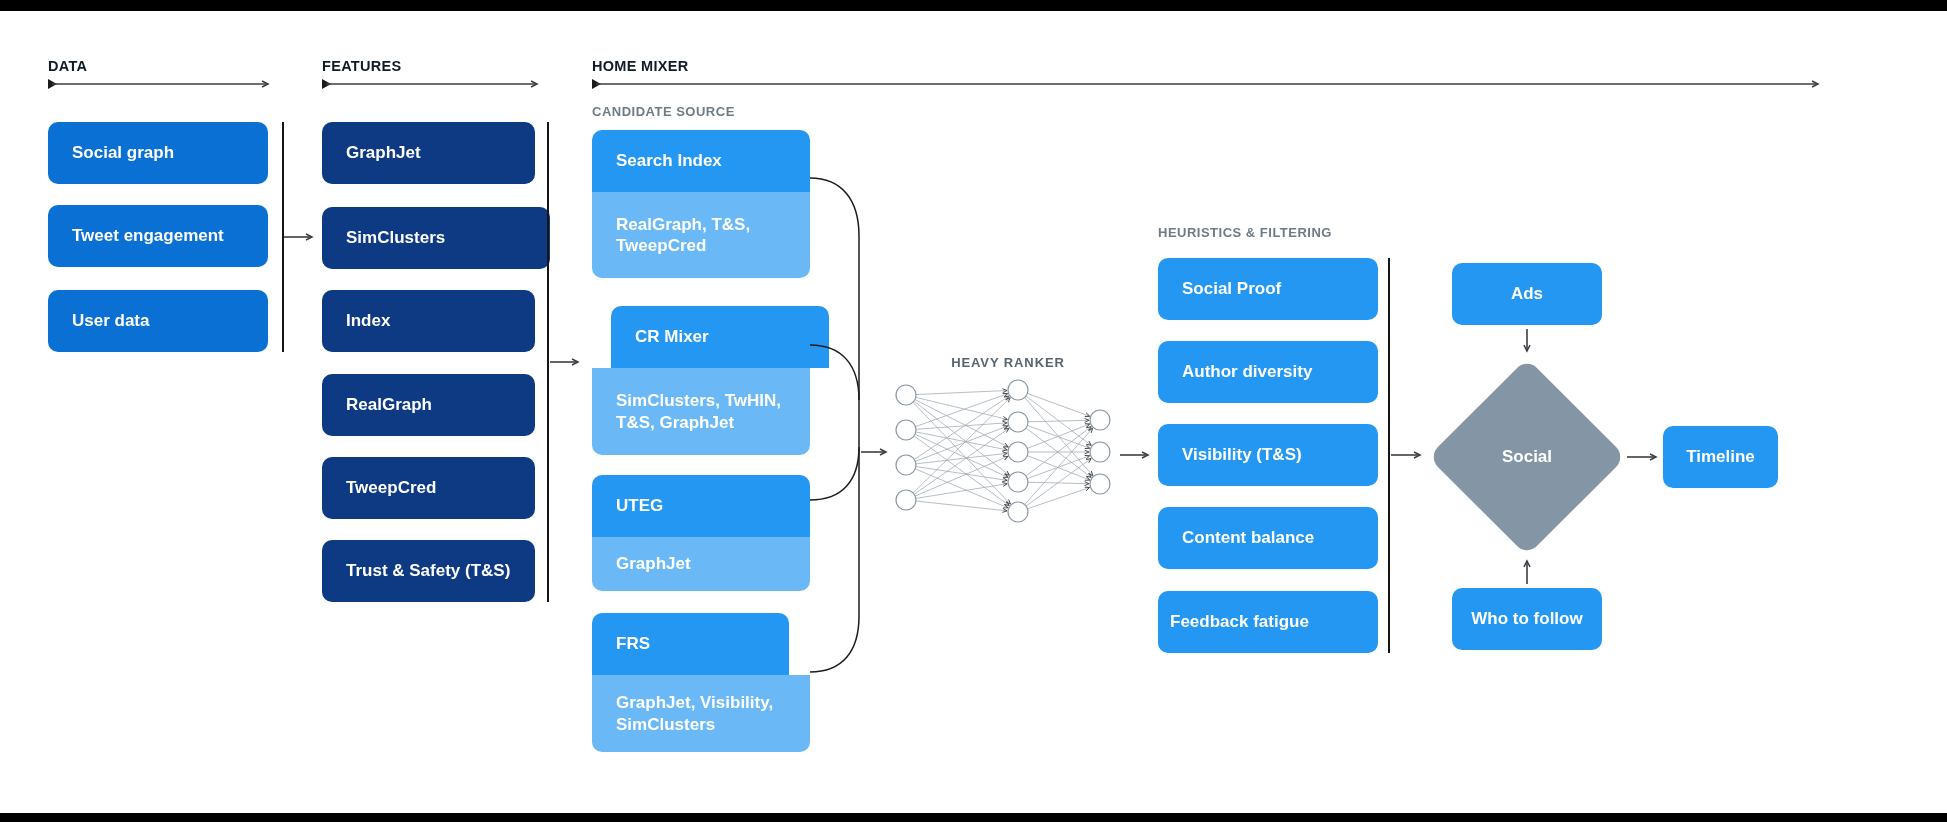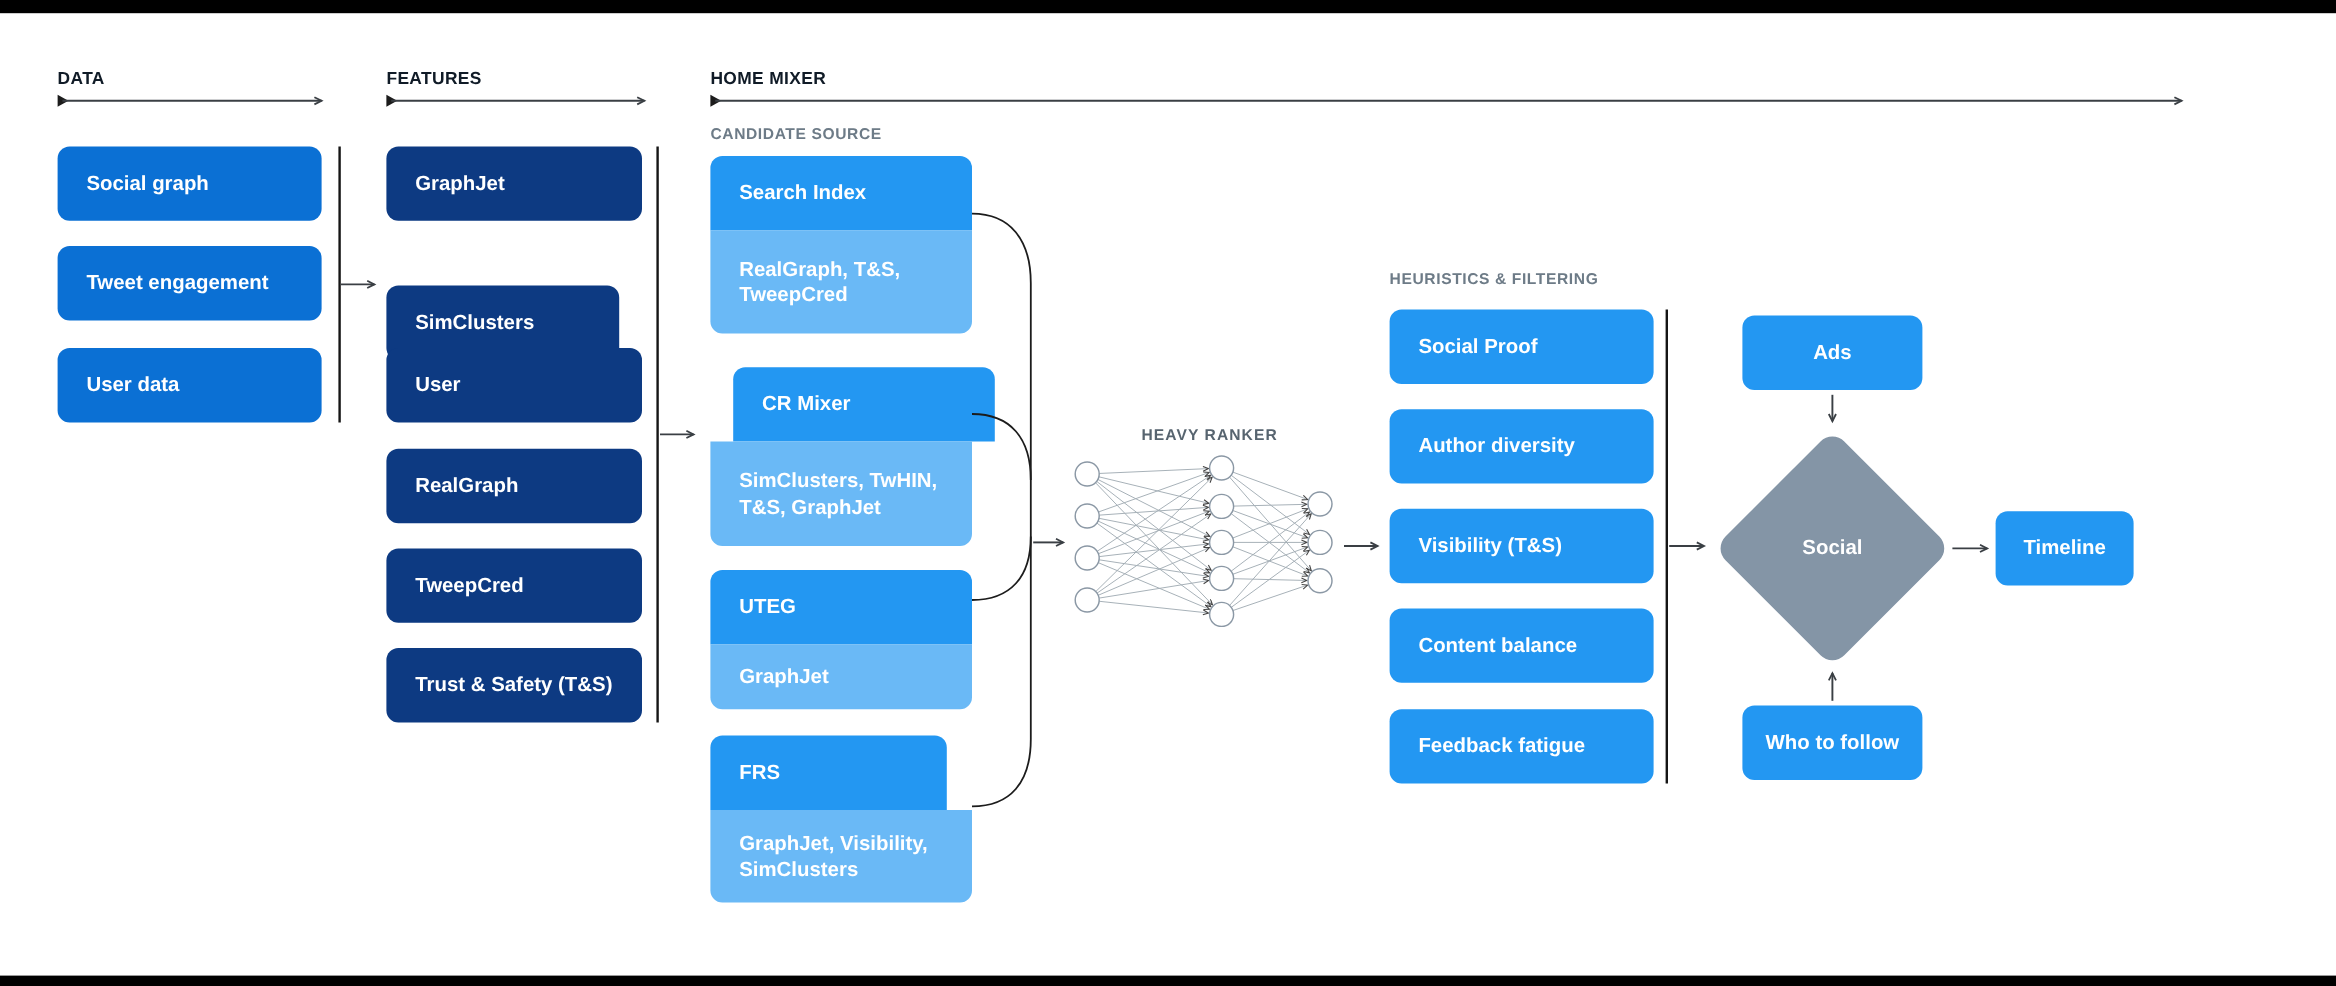--- a/index.html
+++ b/index.html
@@ -35,22 +35,22 @@
 
   <div class="col-header" style="left:48px;top:58px;">DATA</div>
   <div class="col-header" style="left:322px;top:58px;">FEATURES</div>
   <div class="col-header" style="left:592px;top:58px;">HOME MIXER</div>
 
   <div class="box data-box" style="left:48px;top:122px;width:220px;height:62px;">Social graph</div>
   <div class="box data-box" style="left:48px;top:205px;width:220px;height:62px;">Tweet engagement</div>
   <div class="box data-box" style="left:48px;top:290px;width:220px;height:62px;">User data</div>
 
   <div class="box feature-box" style="left:322px;top:122px;width:213px;height:62px;">GraphJet</div>
-  <div class="box feature-box" style="left:322px;top:207px;width:194px;height:62px;margin-top:31px;">SimClusters</div>
-  <div class="box feature-box" style="left:322px;top:290px;width:213px;height:62px;">User</div>
+  <div class="box feature-box" style="left:322px;top:207px;width:228px;height:62px;">SimClusters</div>
+  <div class="box feature-box" style="left:322px;top:290px;width:213px;height:62px;">Index</div>
   <div class="box feature-box" style="left:322px;top:374px;width:213px;height:62px;">RealGraph</div>
   <div class="box feature-box" style="left:322px;top:457px;width:213px;height:62px;">TweepCred</div>
   <div class="box feature-box" style="left:322px;top:540px;width:213px;height:62px;">Trust &amp; Safety (T&amp;S)</div>
 
   <div class="sub-label" style="left:592px;top:104px;">CANDIDATE SOURCE</div>
 
   <div class="box src-head" style="left:592px;top:130px;width:218px;height:62px;">Search Index</div>
   <div class="box src-sub" style="left:592px;top:192px;width:218px;height:86px;">RealGraph, T&amp;S, TweepCred</div>
 
   <div class="box src-head" style="left:592px;top:306px;width:218px;height:62px;margin-left:19px;">CR Mixer</div>
@@ -62,21 +62,21 @@
   <div class="box src-head" style="left:592px;top:613px;width:197px;height:62px;">FRS</div>
   <div class="box src-sub" style="left:592px;top:675px;width:218px;height:77px;">GraphJet, Visibility, SimClusters</div>
 
   <div class="ranker-label" style="left:928px;top:355px;width:160px;">HEAVY RANKER</div>
 
   <div class="sub-label" style="left:1158px;top:225px;">HEURISTICS &amp; FILTERING</div>
   <div class="box h-box" style="left:1158px;top:258px;width:220px;height:62px;">Social Proof</div>
   <div class="box h-box" style="left:1158px;top:341px;width:220px;height:62px;">Author diversity</div>
   <div class="box h-box" style="left:1158px;top:424px;width:220px;height:62px;">Visibility (T&amp;S)</div>
   <div class="box h-box" style="left:1158px;top:507px;width:220px;height:62px;">Content balance</div>
-  <div class="box h-box" style="left:1158px;top:591px;width:220px;height:62px;">Feedback fatigue</div>
+  <div class="box h-box" style="left:1158px;top:591px;width:220px;height:62px;padding-left:12px;">Feedback fatigue</div>
 
   <div class="box h-box centered" style="left:1452px;top:263px;width:150px;height:62px;">Ads</div>
   <div class="diamond"></div>
   <div class="diamond-label">Social</div>
   <div class="box h-box centered" style="left:1452px;top:588px;width:150px;height:62px;">Who to follow</div>
   <div class="box h-box centered" style="left:1663px;top:426px;width:115px;height:62px;">Timeline</div>
 
   <svg class="overlay" width="1947" height="822" viewBox="0 0 1947 822">
     <defs>
       <marker id="chev" markerWidth="10" markerHeight="10" refX="7" refY="4" orient="auto" markerUnits="userSpaceOnUse">

